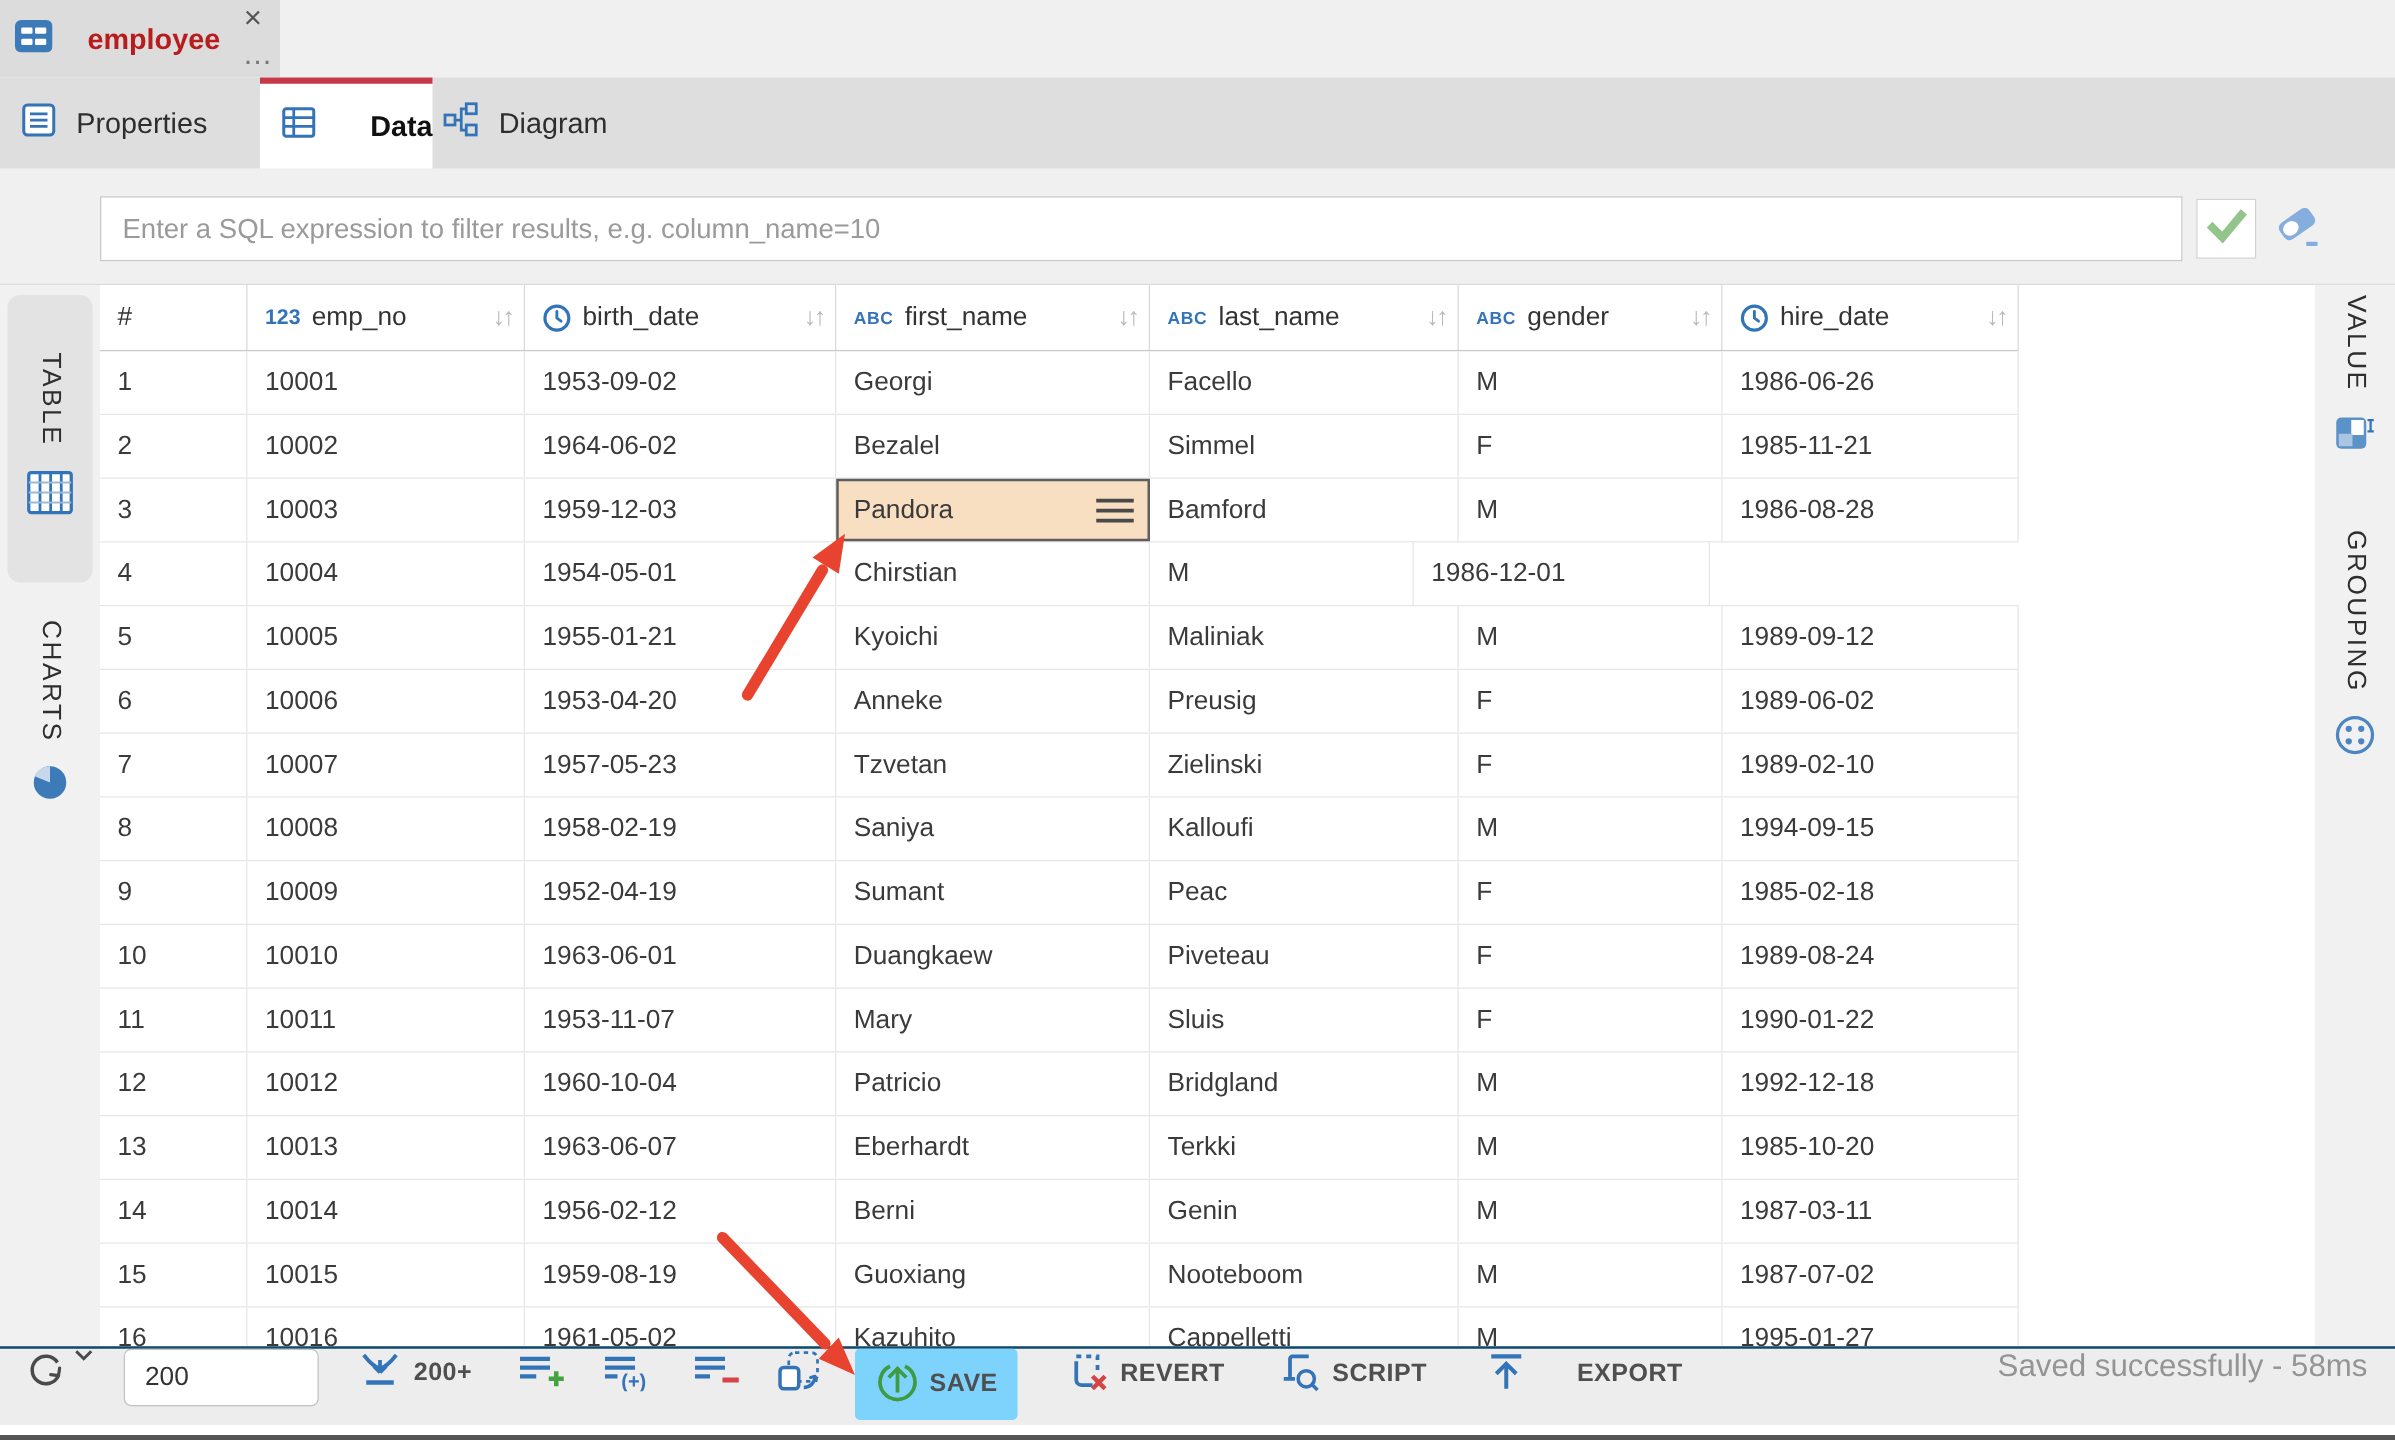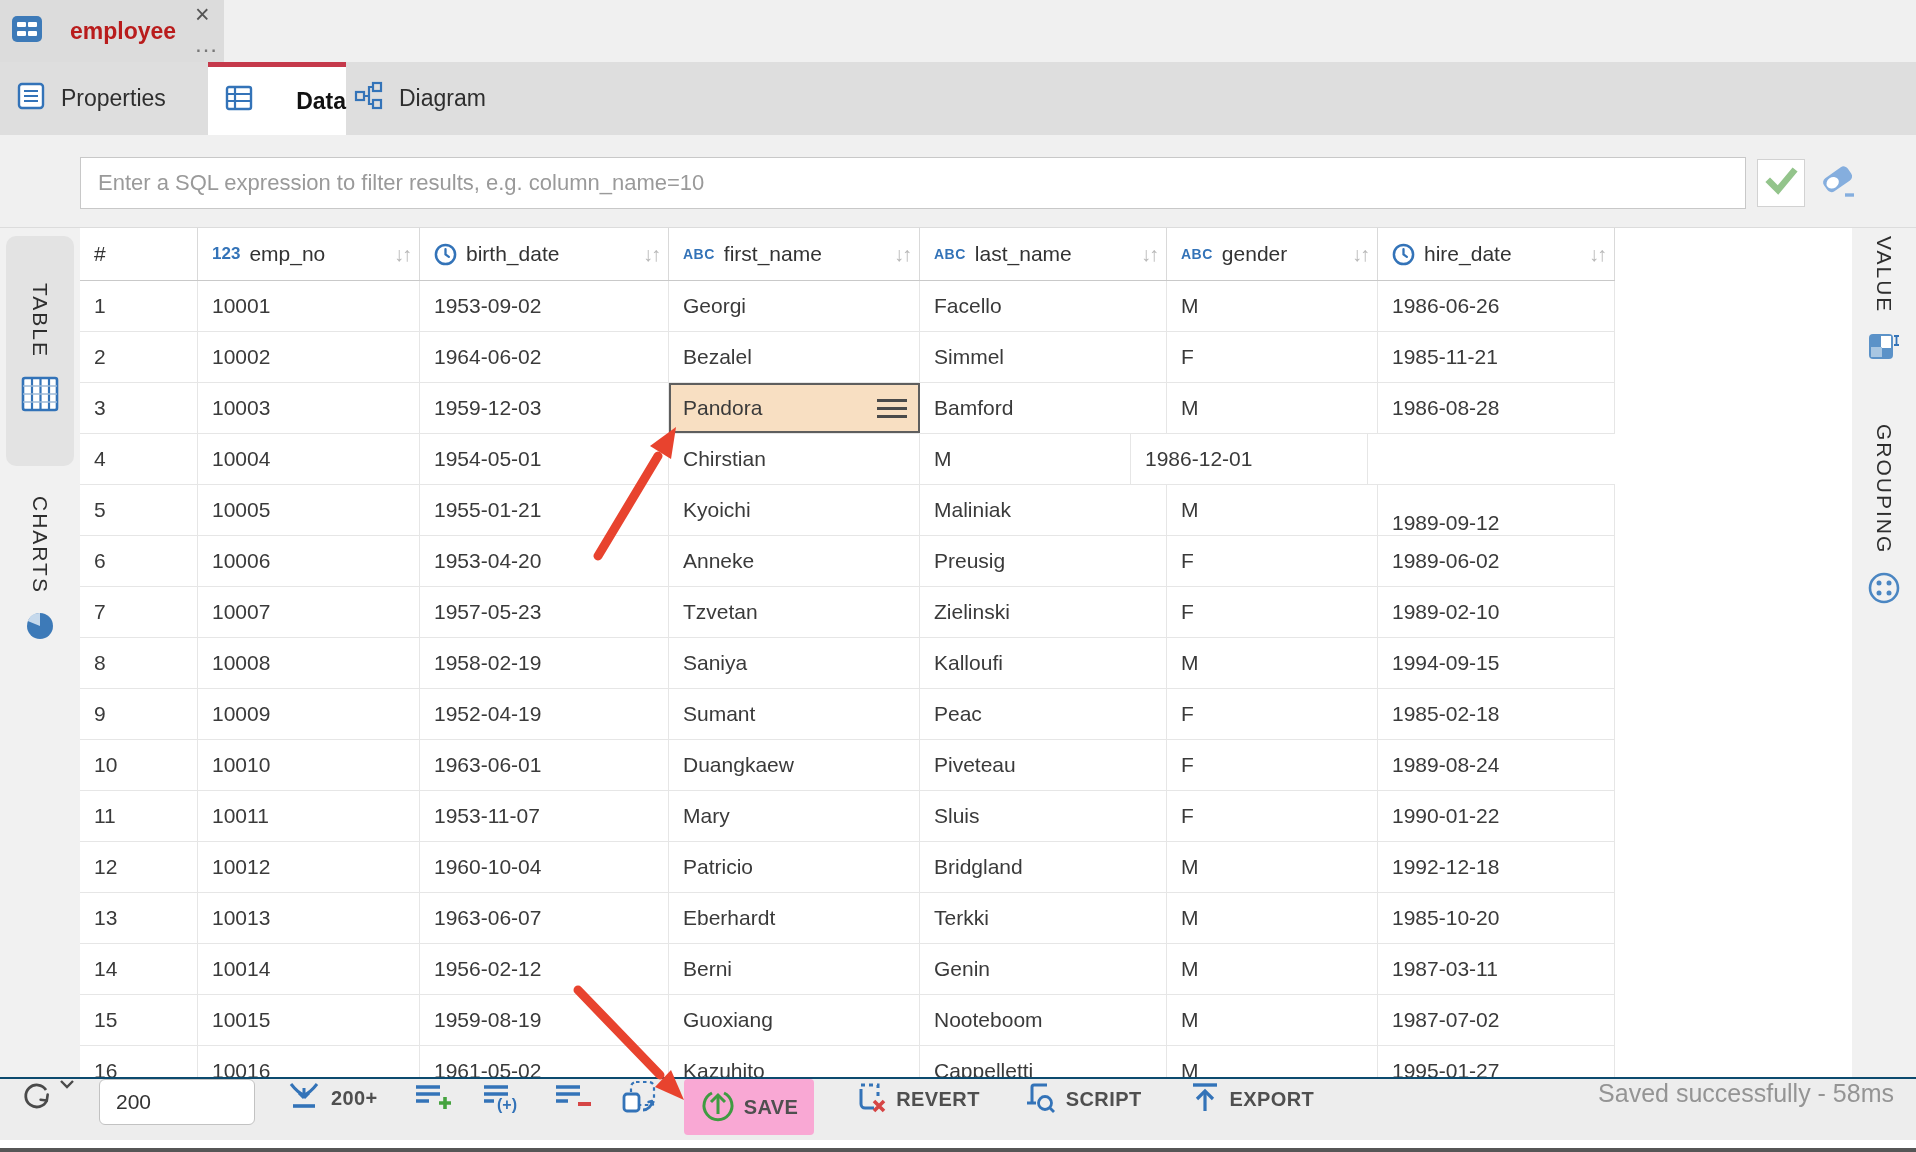--- a/index.html
+++ b/index.html
@@ -64,21 +64,21 @@
   
   .toolbar{position:absolute;left:0;bottom:12px;width:100%;height:63px;background:#ededed;
            border-top:2px solid #0c4a6e;display:flex;align-items:flex-start;box-sizing:border-box;}
   .bottom-strip{position:absolute;left:0;bottom:0;width:100%;height:4px;background:#565656;}
   .tb-ic{display:flex;align-items:center;cursor:default;}
   .fetch-input{width:156px;height:46px;box-sizing:border-box;border:1px solid #c2c2c2;border-radius:6px;
                background:#fff;font-family:"Liberation Sans",sans-serif;font-size:21px;color:#333;
                padding:0 16px;outline:none;margin-left:24px;}
   .tb-label{font-weight:bold;font-size:20px;color:#4f4f4f;letter-spacing:.4px;margin-left:8px;white-space:nowrap;}
   .btn{display:flex;align-items:center;cursor:default;}
-  .btn-save{background:#f9a8d4;border-radius:4px;padding:8px 16px;margin-left:26px;}
+  .btn-save{background:#7dd3fc;border-radius:4px;padding:8px 16px;margin-left:26px;}
   .status{margin-left:auto;margin-right:22px;font-size:25px;color:var(--status-gray);white-space:nowrap;}
 
   
   .arrows{position:absolute;left:0;top:0;width:1916px;height:1152px;z-index:50;pointer-events:none;}
   .arrows line{stroke:var(--arrow-red);}
   .arrows polygon{fill:var(--arrow-red);}
 </style>
 </head>
 <body>
 
@@ -351,21 +351,21 @@
           </div>
           <div class="gcell" style="width: 251px;">
             <span>Kyoichi</span>
           </div>
           <div class="gcell" style="width: 247px;">
             <span>Maliniak</span>
           </div>
           <div class="gcell" style="width: 211px;">
             <span>M</span>
           </div>
-          <div class="gcell" style="width: 237px; align-items: flex-end;">
+          <div class="gcell" style="width: 237px;">
             <span>1989-09-12</span>
           </div>
         </div>
         <div class="gr">
           <div class="gcell" style="width: 118px;">
             <span>6</span>
           </div>
           <div class="gcell" style="width: 222px; text-align: right;">
             <span>10006</span>
           </div>
@@ -691,21 +691,21 @@
       <span>
         <svg width="36" height="36" viewBox="0 0 36 36">
             <path d="M10 24V8a2 2 0 0 1 2-2h13" fill="none" stroke="#3373b8" stroke-width="3"></path>
             <path d="M5 24h9" stroke="#3373b8" stroke-width="3"></path>
             <circle cx="23" cy="24" r="6.5" fill="none" stroke="#3373b8" stroke-width="2.8"></circle>
             <path d="M27.5 28.5L32 33" stroke="#3373b8" stroke-width="2.8"></path>
           </svg>
       </span>
       <span class="tb-label">SCRIPT</span>
     </span>
-    <span class="btn" style="margin-left:46px;">
+    <span class="btn" style="margin-left:46px;gap:32px;">
       <span>
         <svg width="34" height="36" viewBox="0 0 34 36">
             <path d="M5 6h24" stroke="#3373b8" stroke-width="3.4"></path>
             <path d="M17 32V12" stroke="#3373b8" stroke-width="3.2"></path>
             <path d="M9 20l8-8 8 8" fill="none" stroke="#3373b8" stroke-width="3.2"></path>
           </svg>
       </span>
       <span class="tb-label">EXPORT</span>
     </span>
     <span class="status">Saved successfully - 58ms</span>

